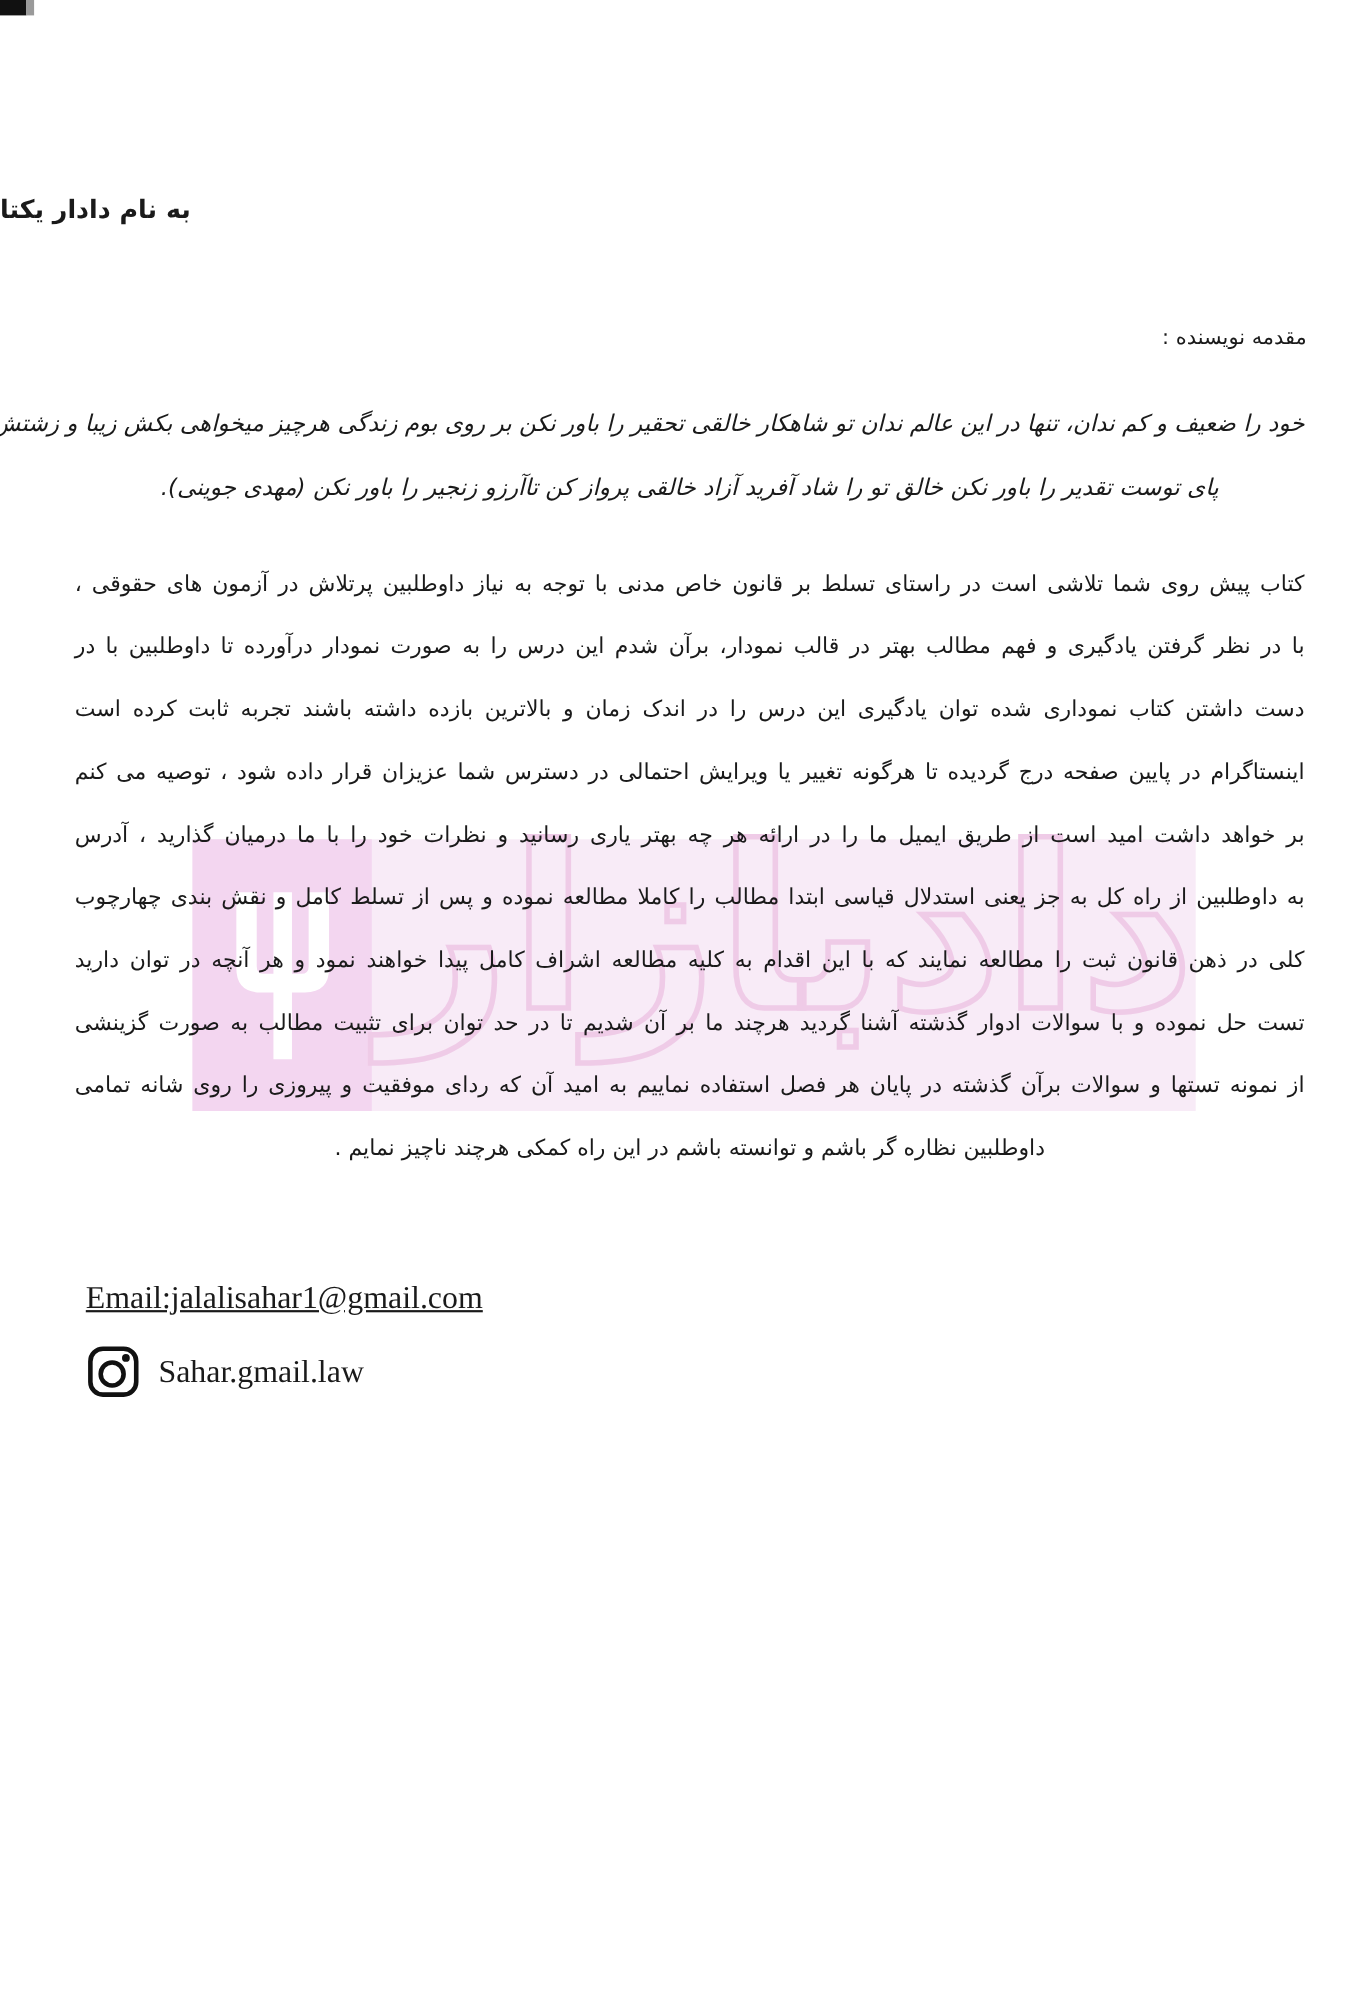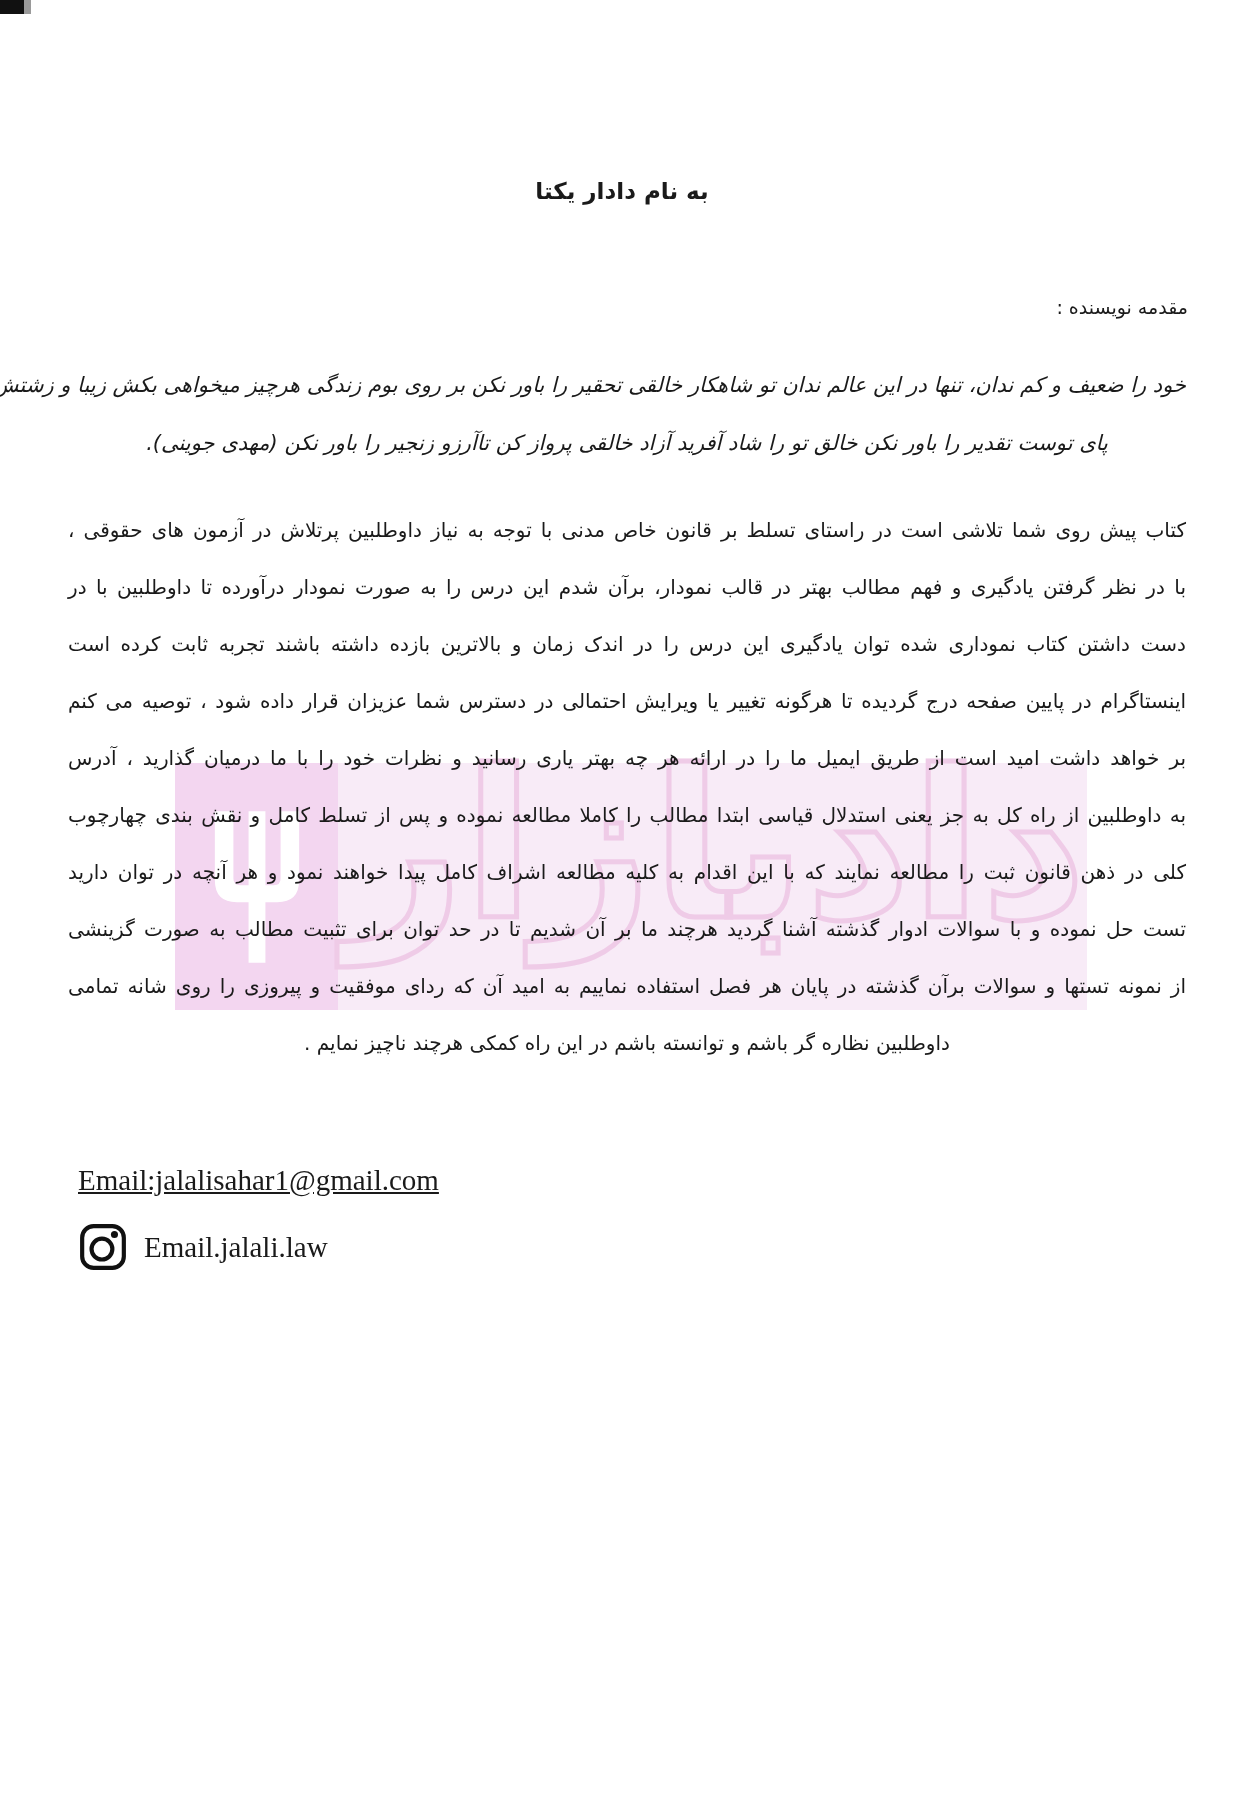--- a/index.html
+++ b/index.html
@@ -26,21 +26,21 @@
     display:flex;align-items:center;justify-content:center;
     direction:rtl;font-weight:bold;font-size:205px;line-height:1;
     color:transparent;-webkit-text-stroke:5px #efcbe7;
     letter-spacing:-4px;white-space:nowrap;
   }
 
   .content{position:relative;z-index:1;}
 
   .title{
     position:absolute;top:178px;left:0;width:100%;
-    text-align:center;font-size:23px;font-weight:bold;direction:rtl;
+    text-align:left;font-size:23px;font-weight:bold;direction:rtl;
   }
   .section-label{
     position:absolute;top:296px;right:56px;
     font-size:19px;direction:rtl;
   }
   .quote{
     position:absolute;top:356px;left:68px;right:58px;
     font-size:21px;font-style:italic;direction:rtl;
   }
   .quote .line{height:58px;line-height:58px;}
@@ -114,17 +114,17 @@
       </div>
 
     <div class="email-line">Email:jalalisahar1@gmail.com</div>
 
     <div class="instagram-row">
       <svg viewBox="0 0 48 48" aria-hidden="true">
         <rect x="4" y="4" width="40" height="40" rx="11" fill="none" stroke="#111111" stroke-width="4"></rect>
         <circle cx="23" cy="26" r="10" fill="none" stroke="#111111" stroke-width="4"></circle>
         <circle cx="35" cy="12" r="3.4" fill="#111111"></circle>
       </svg>
-      <span class="instagram-handle">Email.jalali.law</span>
+      <span class="instagram-handle">Sahar.gmail.law</span>
     </div>
 
   </div>
 </div>
 
 </body></html>

